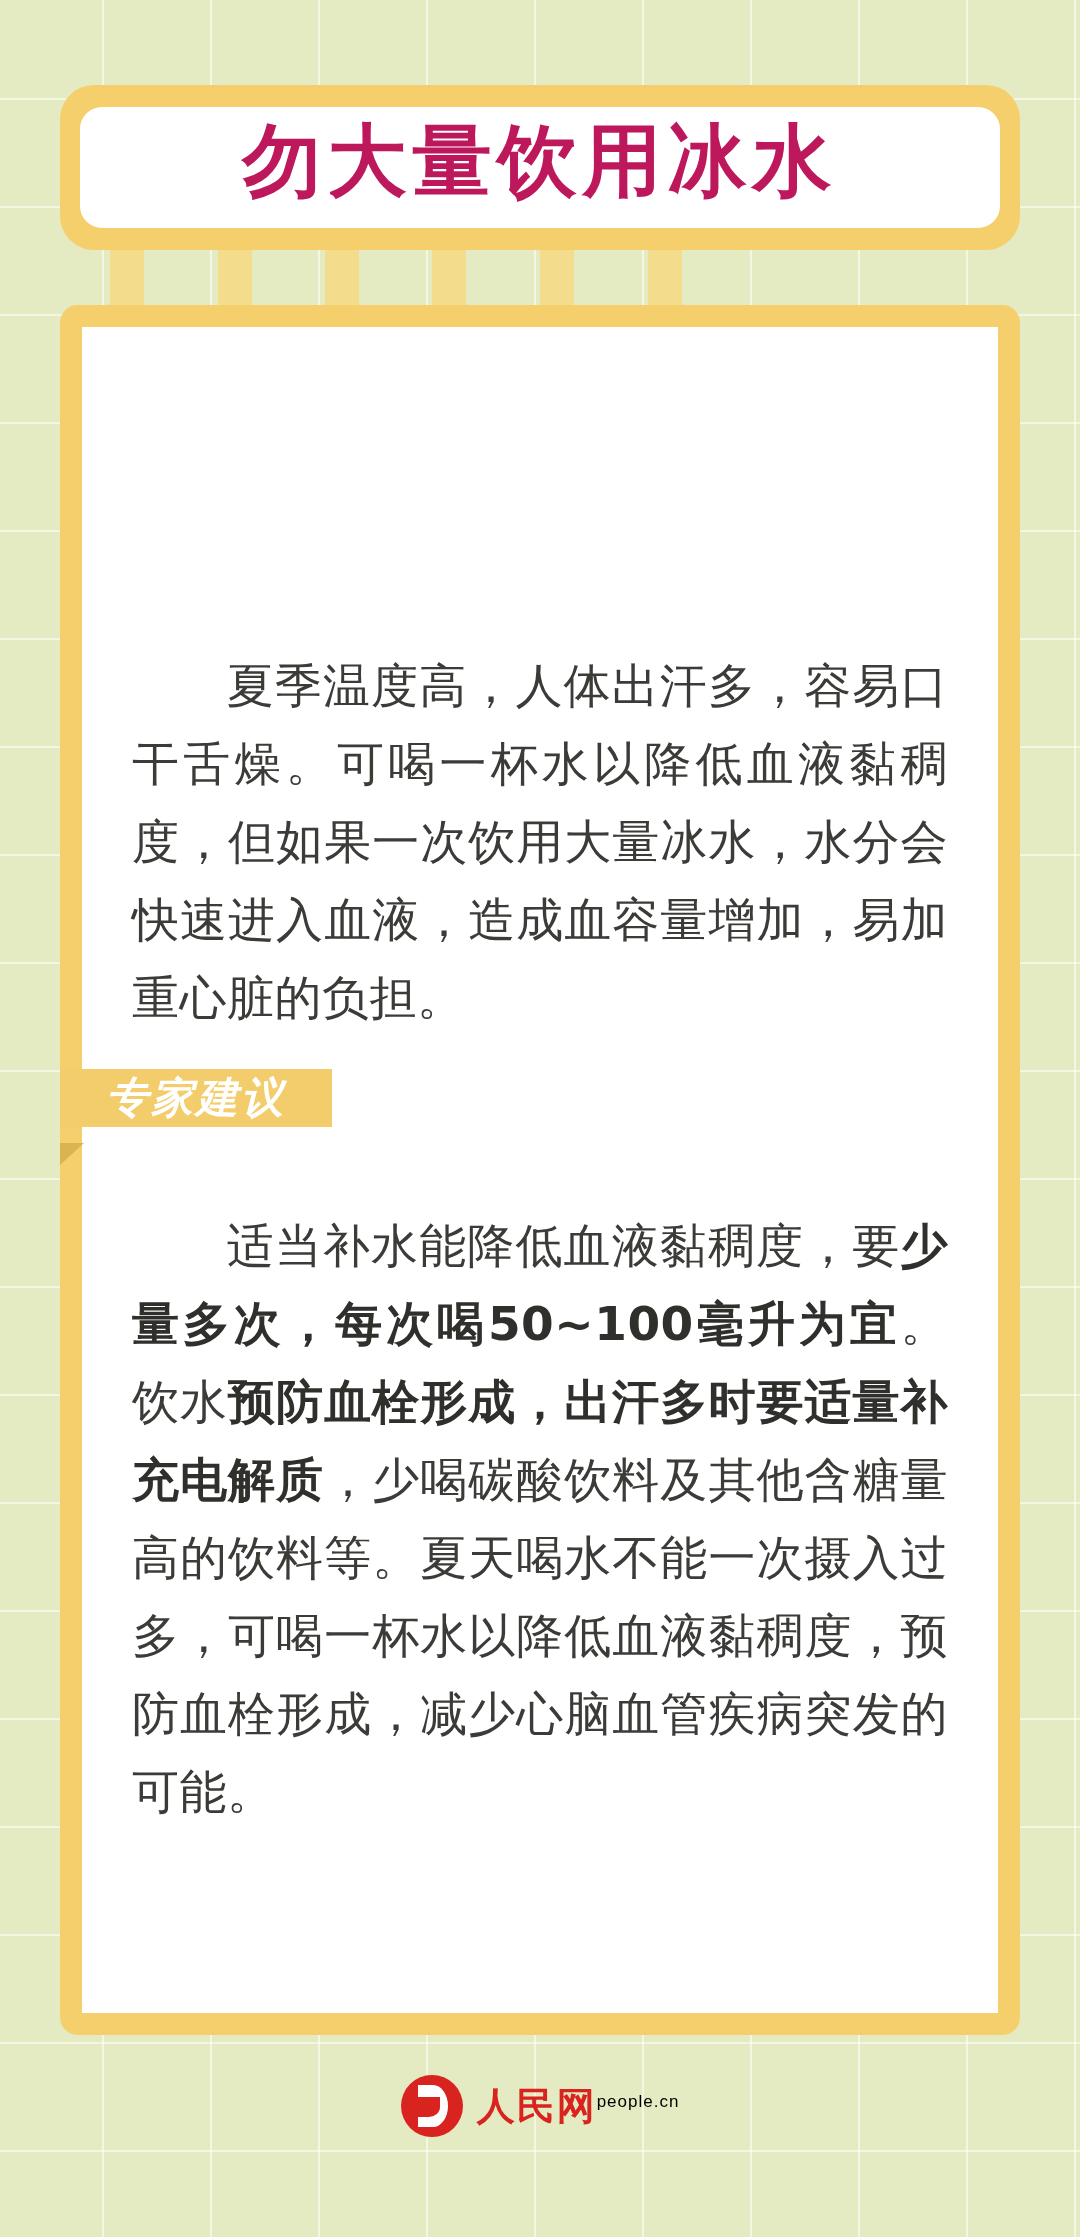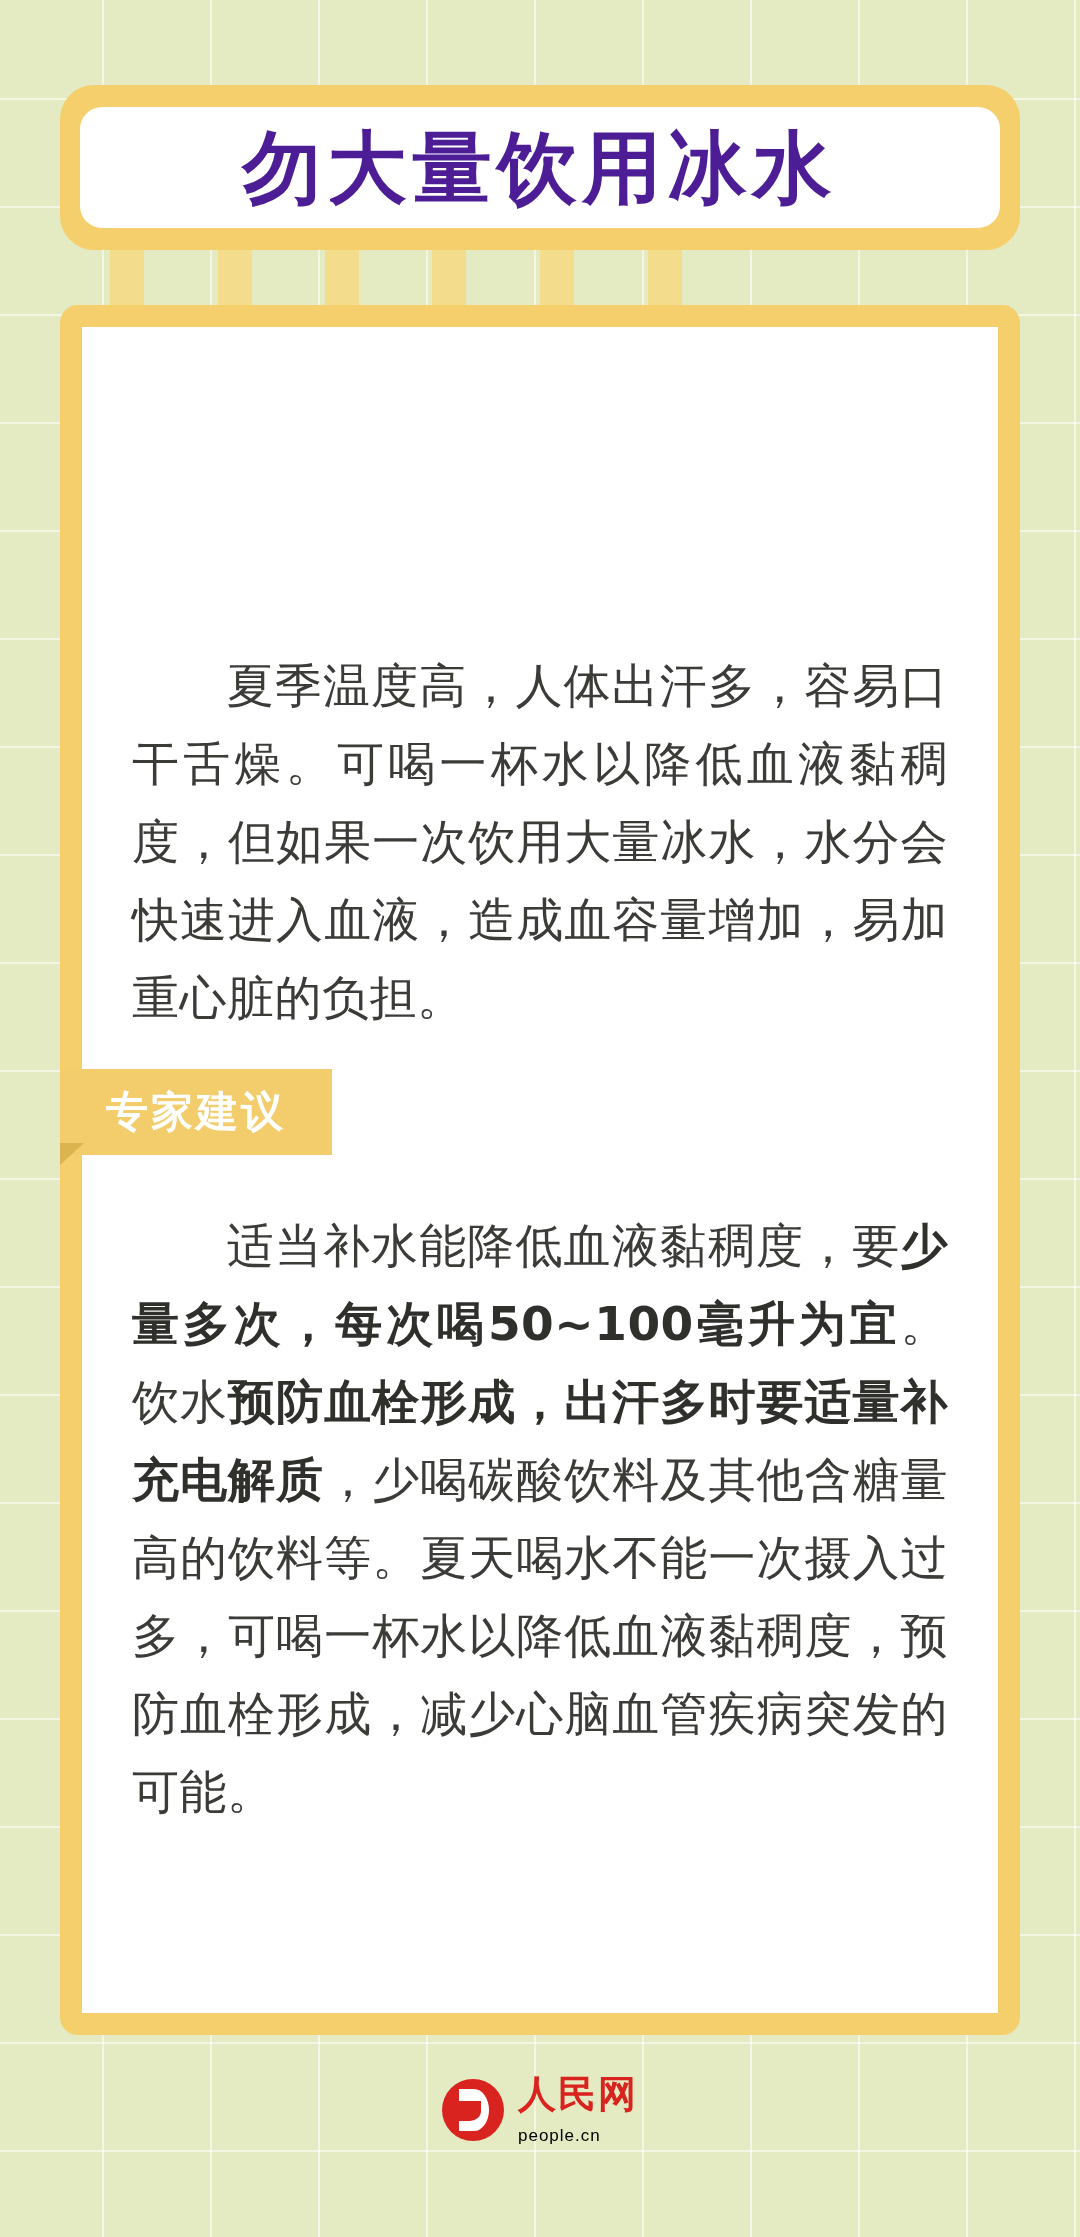--- a/index.html
+++ b/index.html
@@ -46,25 +46,25 @@
     top: 22px;
     right: 20px;
     bottom: 22px;
     background: #ffffff;
     border-radius: 22px;
     display: flex;
     align-items: center;
     justify-content: center;
   }
   .title-text {
-    font-family: Liberation Sans, sans-serif;
+    font-family: Liberation Mono, monospace;
     font-weight: bold;
     font-size: 79px;
     letter-spacing: 6px;
-    color: #4c1d95;
+    color: #be185d;
     line-height: 1;
     white-space: nowrap;
   }
 
   
   .strap {
     position: absolute;
     width: 34px;
     height: 110px;
     background: #f3dc8c;
@@ -115,25 +115,26 @@
   .para-1 { top: 320px; }
   .para-2 { top: 880px; }
   .para-2 b { font-weight: bold; color: #2f2f2c; }
 
   
   .tag {
     position: absolute;
     left: -22px;
     top: 742px;
     width: 272px;
-    height: 86px;
+    height: 58px;
     background: #f3cd6b;
     display: flex;
     align-items: center;
     justify-content: center;
+    font-style: italic;
   }
   .tag-text {
     color: #ffffff;
     font-family: "DejaVu Sans", "Liberation Sans", sans-serif;
     font-weight: bold;
     font-size: 42px;
     letter-spacing: 3px;
   }
   .tag-tail {
     position: absolute;
@@ -177,21 +178,21 @@
     content: "";
     position: absolute;
     left: 17px;
     top: 22px;
     width: 22px;
     height: 20px;
     border-radius: 0 0 50% 0;
     background: #d9231f;
     z-index: 2;
   }
-  .logo-texts { display: flex; flex-direction: column; line-height: 1; gap: 8px; }
+  .logo-texts { display: flex; flex-direction: row; line-height: 1; }
   .logo-cn {
     color: #d9231f;
     font-family: "DejaVu Serif", "Liberation Serif", serif;
     font-weight: bold;
     font-size: 38px;
     letter-spacing: 2px;
   }
   .logo-en {
     color: #000000;
     font-size: 17px;

